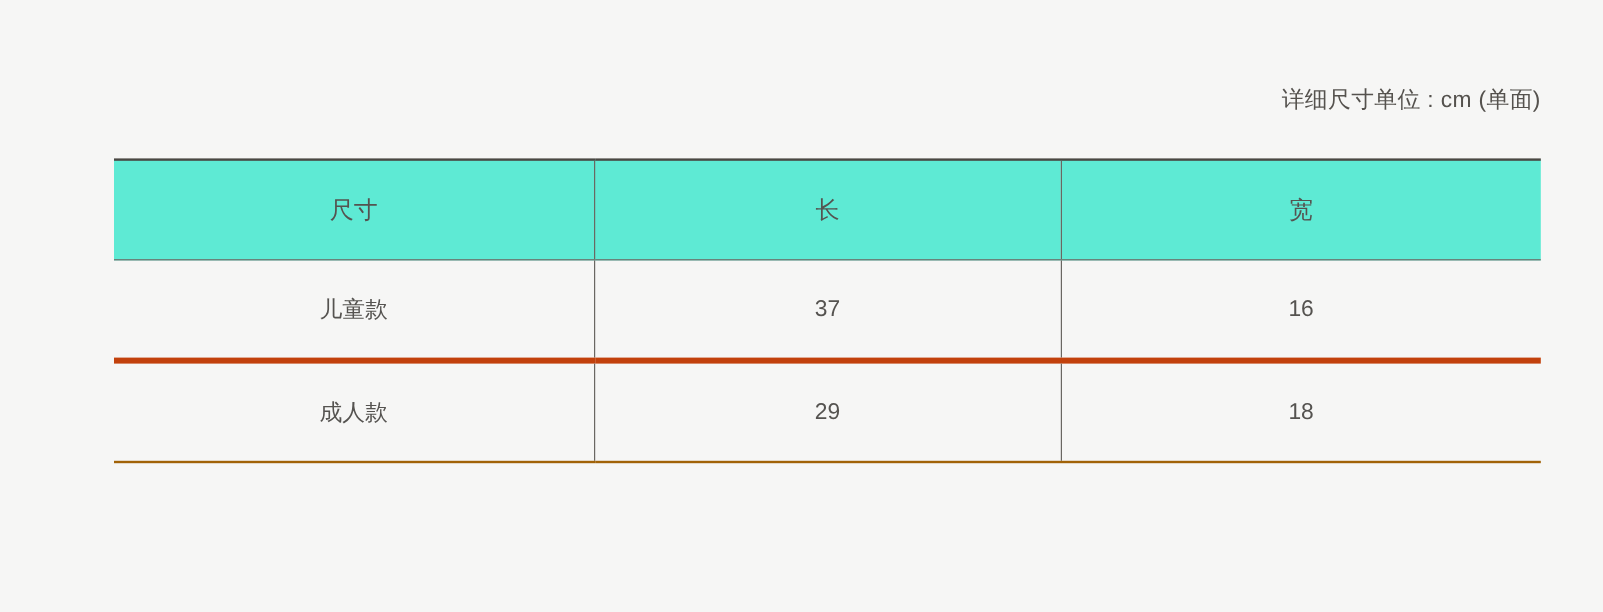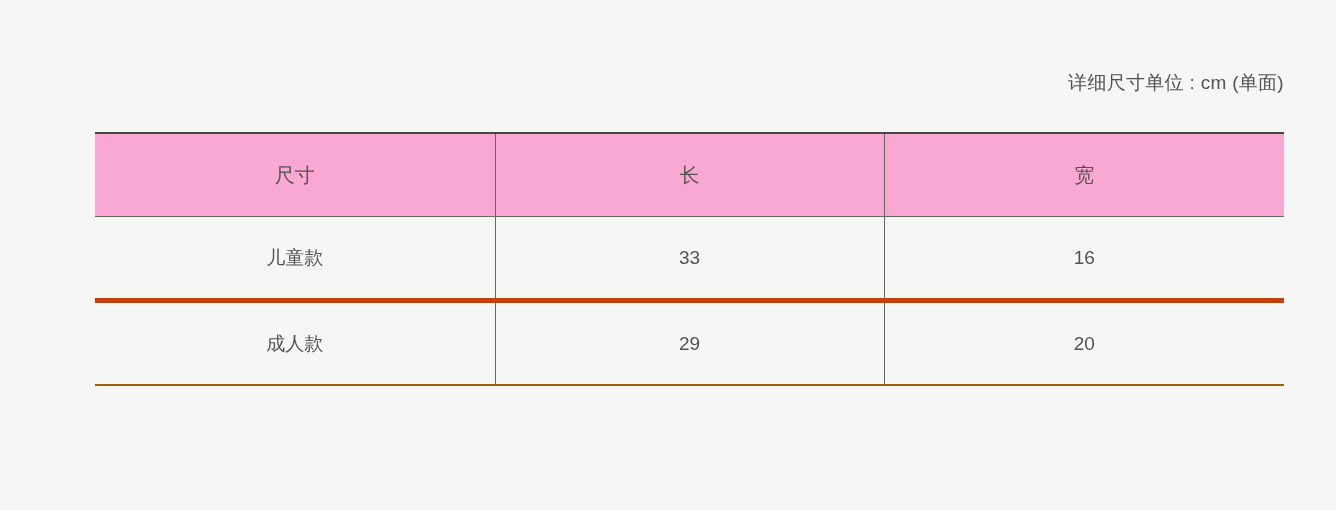--- a/index.html
+++ b/index.html
@@ -41,21 +41,21 @@
     width: 1189px;
     border-collapse: collapse;
     table-layout: fixed;
   }
 
   .size-table col.col-label { width: 400px; }
   .size-table col.col-len   { width: 389px; }
   .size-table col.col-wid   { width: 400px; }
 
   .size-table thead tr {
-    background: #f9a8d4;
+    background: #5eead4;
     border-radius: 24px;
   }
 
   .size-table th,
   .size-table td {
     text-align: center;
     vertical-align: middle;
     color: #555350;
     font-weight: normal;
     padding: 0;
@@ -100,24 +100,24 @@
     <thead>
       <tr>
         <th>尺寸</th>
         <th class="sep">长</th>
         <th class="sep">宽</th>
       </tr>
     </thead>
     <tbody>
       <tr>
         <td>儿童款</td>
-        <td class="sep">33</td>
+        <td class="sep">37</td>
         <td class="sep">16</td>
       </tr>
       <tr>
         <td>成人款</td>
         <td class="sep">29</td>
-        <td class="sep">20</td>
+        <td class="sep">18</td>
       </tr>
     </tbody>
   </table>
 
 </div>
 
 </body></html>

